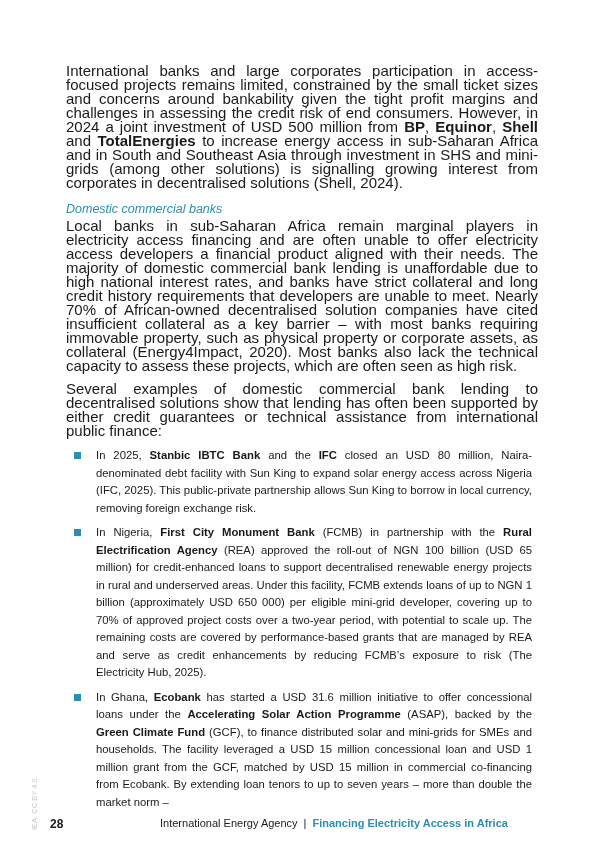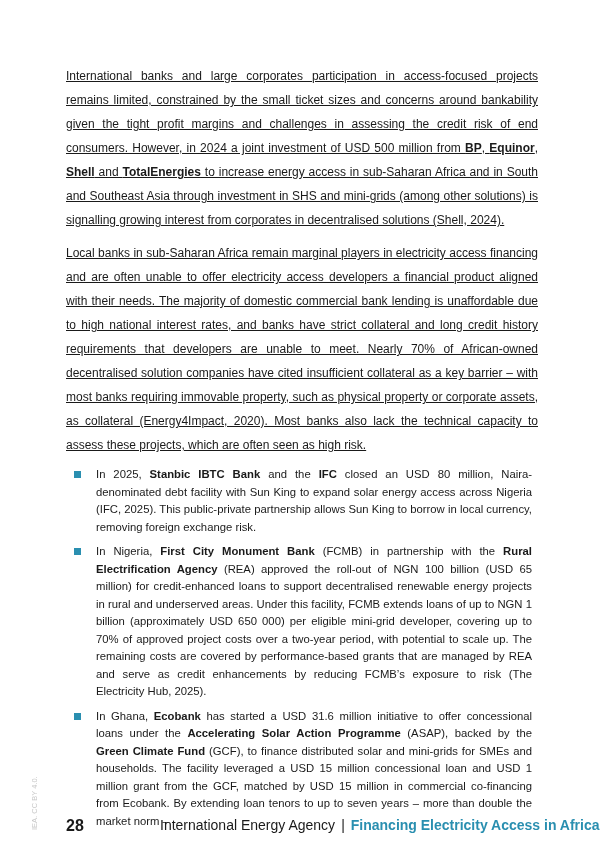--- a/index.html
+++ b/index.html
@@ -1,44 +1,46 @@
 <!DOCTYPE html>
 <html><head>
 <meta charset="utf-8">
 <style>
   html, body { margin: 0; padding: 0; background: #ffffff; }
   body { width: 604px; height: 868px; position: relative; overflow: hidden;
          font-family: "Liberation Sans", sans-serif; color: #1a1a1a; }
   .content { position: absolute; left: 66px; top: 64px; width: 472px; }
-  p.body { margin: 0 0 9px 0; font-size: 12px; line-height: 24px; text-align: justify; text-decoration: underline; }
+  p.body { margin: 0 0 9px 0; font-size: 15px; line-height: 14px; text-align: justify; }
   h3.sub { margin: 10px 0 1px 0; font-size: 12.5px; font-style: italic; font-weight: normal;
            color: #2a8fb0; line-height: 18px; }
   ul.bullets { list-style: none; margin: 6px; padding: 0; }
   ul.bullets li { position: relative; padding-left: 24px; margin-bottom: 7px;
                   font-size: 11.3px; line-height: 17.5px; text-align: justify; }
   .bullet-mark { position: absolute; left: 2px; top: 5px; width: 7px; height: 7px; background: #2a8fb0; }
   b { font-weight: bold; }
   .footer { position: absolute; left: 0; top: 817px; width: 604px; height: 20px; }
-  .page-num { position: absolute; left: 66px; top: 0; font-size: 16px; font-weight: bold; color: #1a1a1a; }
-  .footer-org { position: absolute; left: 160px; top: 0; font-size: 14px; color: #1a1a1a; }
+  .page-num { position: absolute; left: 50px; top: 0; font-size: 12px; font-weight: bold; color: #1a1a1a; }
+  .footer-org { position: absolute; left: 160px; top: 0; font-size: 11px; color: #1a1a1a; }
   .footer-sep { margin: 0 6px; }
   .footer-title { color: #2a8fb0; font-weight: bold; }
   .license { position: absolute; left: 30px; top: 830px; transform: rotate(-90deg); transform-origin: left top;
              font-size: 7.5px; color: #c8c8c8; white-space: nowrap; }
   .watermark { position: absolute; left: 5px; top: 846px; font-size: 11px; color: #c4c4c4; white-space: nowrap; margin-top: 23px; }
 </style>
 </head>
 <body>
 
 <div class="content">
   <div>
       <p class="body"><span>International banks and large corporates participation in access-focused projects remains limited, constrained by the small ticket sizes and concerns around bankability given the tight profit margins and challenges in assessing the credit risk of end consumers. However, in 2024 a joint investment of USD 500 million from </span><b>BP</b><span>, </span><b>Equinor</b><span>, </span><b>Shell</b><span> and </span><b>TotalEnergies</b><span> to increase energy access in sub-Saharan Africa and in South and Southeast Asia through investment in SHS and mini-grids (among other solutions) is signalling growing interest from corporates in decentralised solutions (Shell, 2024).</span></p>
     </div>
+  <h3 class="sub">Domestic commercial banks</h3>
   <div>
       <p class="body"><span>Local banks in sub-Saharan Africa remain marginal players in electricity access financing and are often unable to offer electricity access developers a financial product aligned with their needs. The majority of domestic commercial bank lending is unaffordable due to high national interest rates, and banks have strict collateral and long credit history requirements that developers are unable to meet. Nearly 70% of African-owned decentralised solution companies have cited insufficient collateral as a key barrier – with most banks requiring immovable property, such as physical property or corporate assets, as collateral (Energy4Impact, 2020). Most banks also lack the technical capacity to assess these projects, which are often seen as high risk.</span></p>
+      <p class="body"><span>Several examples of domestic commercial bank lending to decentralised solutions show that lending has often been supported by either credit guarantees or technical assistance from international public finance:</span></p>
     </div>
   <ul class="bullets">
       <li><span class="bullet-mark"></span><span>In 2025, </span><b>Stanbic IBTC Bank</b><span> and the </span><b>IFC</b><span> closed an USD 80 million, Naira-denominated debt facility with Sun King to expand solar energy access across Nigeria (IFC, 2025). This public-private partnership allows Sun King to borrow in local currency, removing foreign exchange risk.</span></li>
       <li><span class="bullet-mark"></span><span>In Nigeria, </span><b>First City Monument Bank</b><span> (FCMB) in partnership with the </span><b>Rural Electrification Agency</b><span> (REA) approved the roll-out of NGN 100 billion (USD 65 million) for credit-enhanced loans to support decentralised renewable energy projects in rural and underserved areas. Under this facility, FCMB extends loans of up to NGN 1 billion (approximately USD 650 000) per eligible mini-grid developer, covering up to 70% of approved project costs over a two-year period, with potential to scale up. The remaining costs are covered by performance-based grants that are managed by REA and serve as credit enhancements by reducing FCMB’s exposure to risk (The Electricity Hub, 2025).</span></li>
       <li><span class="bullet-mark"></span><span>In Ghana, </span><b>Ecobank</b><span> has started a USD 31.6 million initiative to offer concessional loans under the </span><b>Accelerating Solar Action Programme</b><span> (ASAP), backed by the </span><b>Green Climate Fund</b><span> (GCF), to finance distributed solar and mini-grids for SMEs and households. The facility leveraged a USD 15 million concessional loan and USD 1 million grant from the GCF, matched by USD 15 million in commercial co-financing from Ecobank. By extending loan tenors to up to seven years – more than double the market norm –</span></li>
     </ul>
 </div>
 
 <div class="footer">
   <span class="page-num">28</span>

